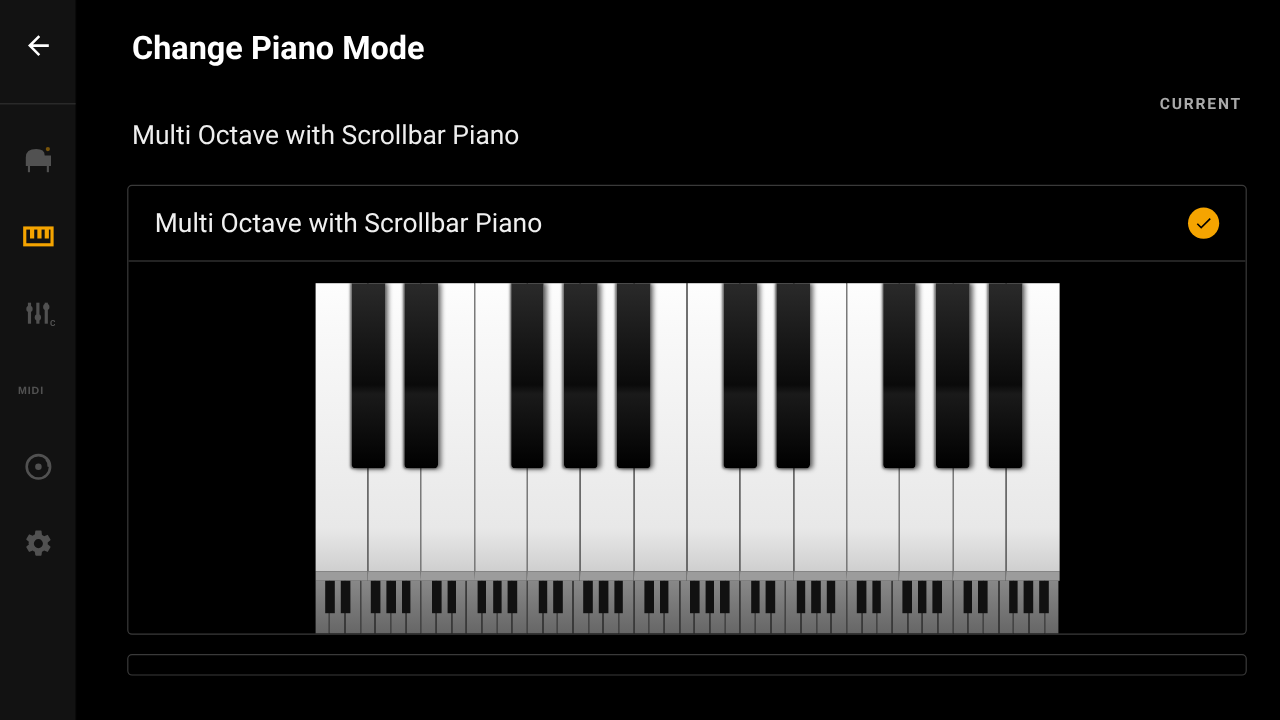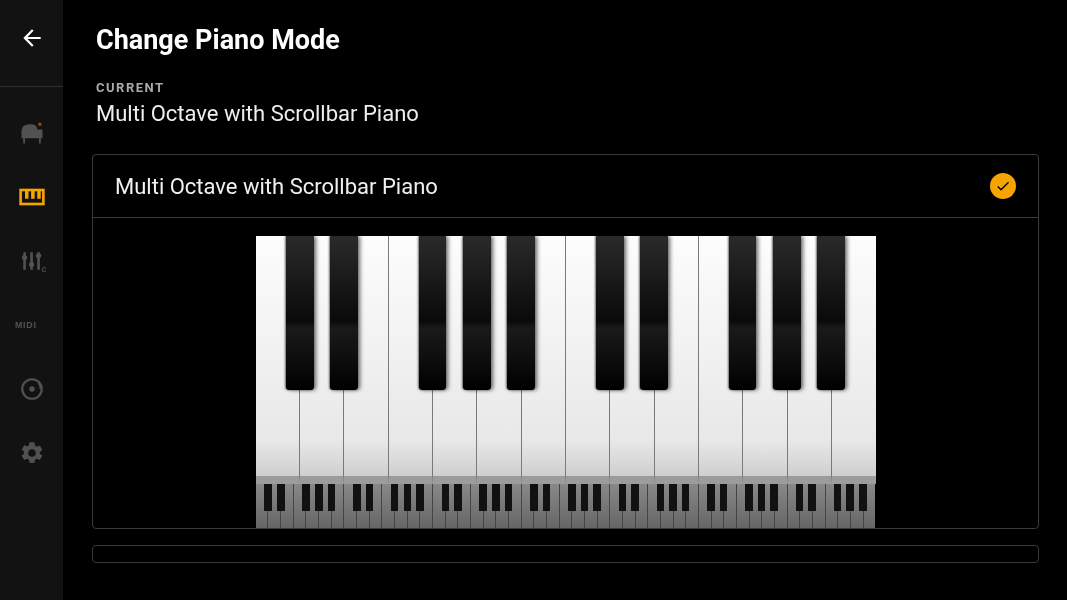--- a/index.html
+++ b/index.html
@@ -20,28 +20,29 @@
   }
   .rail .sep { width: 100%; height: 1px; background: #303030; margin-top: 4px; margin-bottom: 4px; }
   .rail .icon {
     width: 44px; height: 44px;
     display:flex; align-items:center; justify-content:center;
     opacity: 0.45;
     cursor: pointer;
   }
   .rail .icon.active { opacity: 1; }
   .rail .icon svg { display:block; }
-  .main { flex: 1; padding: 0 28px; overflow: hidden; }
+  .main { flex: 1; padding: 0 28px; overflow: hidden; margin-left: 14px; }
   .title {
     font-size: 27px; font-weight: 700; padding: 24px 4px 24px 4px;
   }
   .section { padding: 0 4px 18px 4px; }
   .label {
     color: #aaaaaa; font-weight: 700; letter-spacing: 1.5px; font-size: 13px;
     margin-bottom: 6px;
+    text-align: right;
   }
   .current-name { font-size: 22px; font-weight: 400; color: #eeeeee; }
   .card {
     border: 1px solid #3a3a3a;
     border-radius: 4px;
     margin: 10px 0 0 0;
     overflow: hidden;
   }
   .card-header {
     display:flex; align-items:center; justify-content: space-between;

